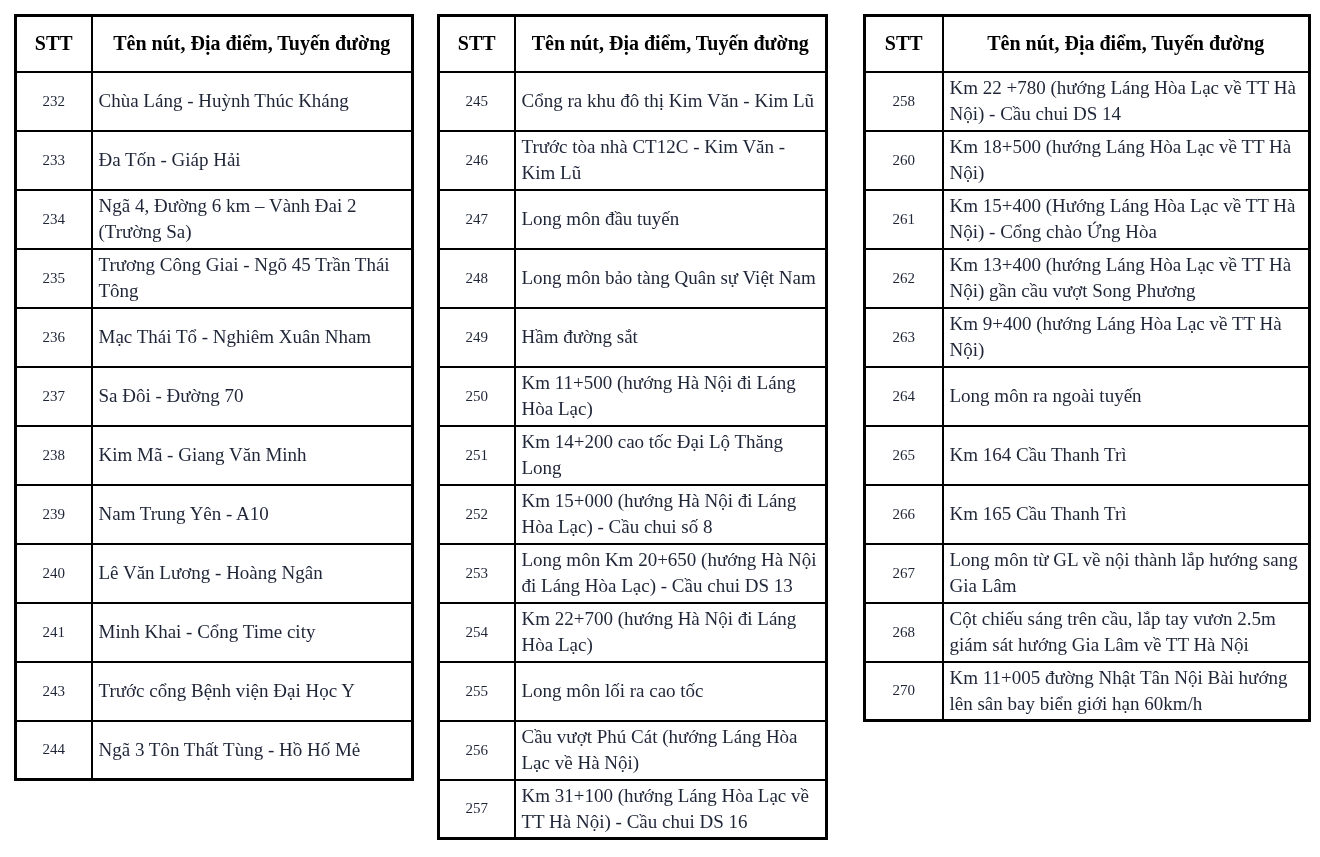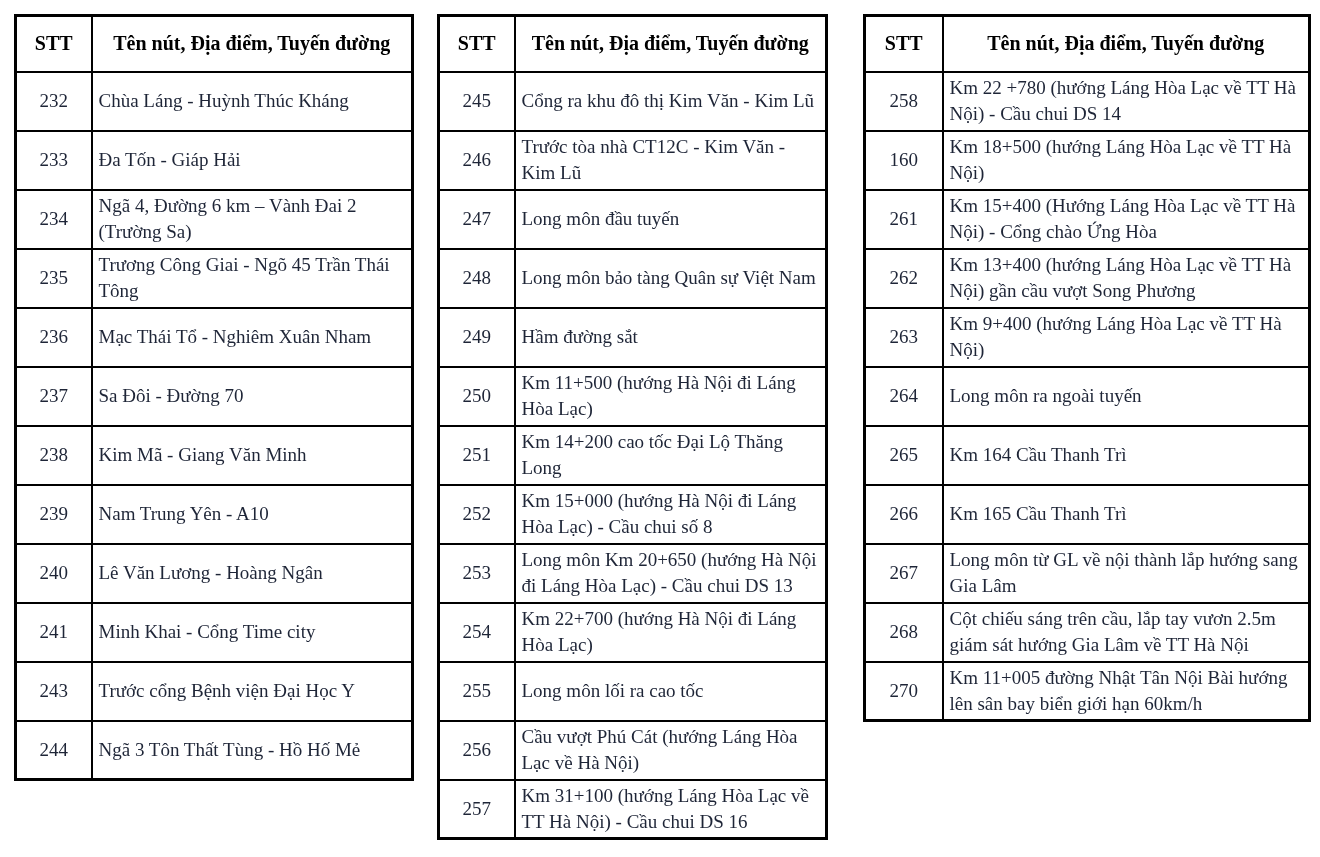--- a/index.html
+++ b/index.html
@@ -44,21 +44,21 @@
   tr.data-row   { height: 59px; }
   th.h-cell {
     font-size: 20px;
     font-weight: bold;
     color: #000000;
     text-align: center;
     vertical-align: middle;
     padding: 2px 4px;
   }
   td.stt-cell {
-    font-size: 19px;
+    font-size: 15px;
     color: #1e2537;
     text-align: center;
     vertical-align: middle;
     padding: 2px 2px;
   }
   td.name-cell {
     font-size: 19px;
     line-height: 26px;
     color: #1e2537;
     text-align: left;
@@ -237,21 +237,21 @@
       </tr>
     </thead>
     <tbody>
   <tr class="data-row">
     <td class="stt-cell">258</td>
     <td class="name-cell">Km  22 +780  (hướng Láng Hòa Lạc về TT Hà Nội) - Cầu chui DS 14</td>
   </tr>
 
 
   <tr class="data-row">
-    <td class="stt-cell">160</td>
+    <td class="stt-cell">260</td>
     <td class="name-cell">Km 18+500 (hướng Láng Hòa Lạc về TT Hà Nội)</td>
   </tr>
 
   <tr class="data-row">
     <td class="stt-cell">261</td>
     <td class="name-cell">Km 15+400 (Hướng Láng Hòa Lạc về TT Hà Nội) - Cổng chào Ứng Hòa</td>
   </tr>
 
   <tr class="data-row">
     <td class="stt-cell">262</td>

